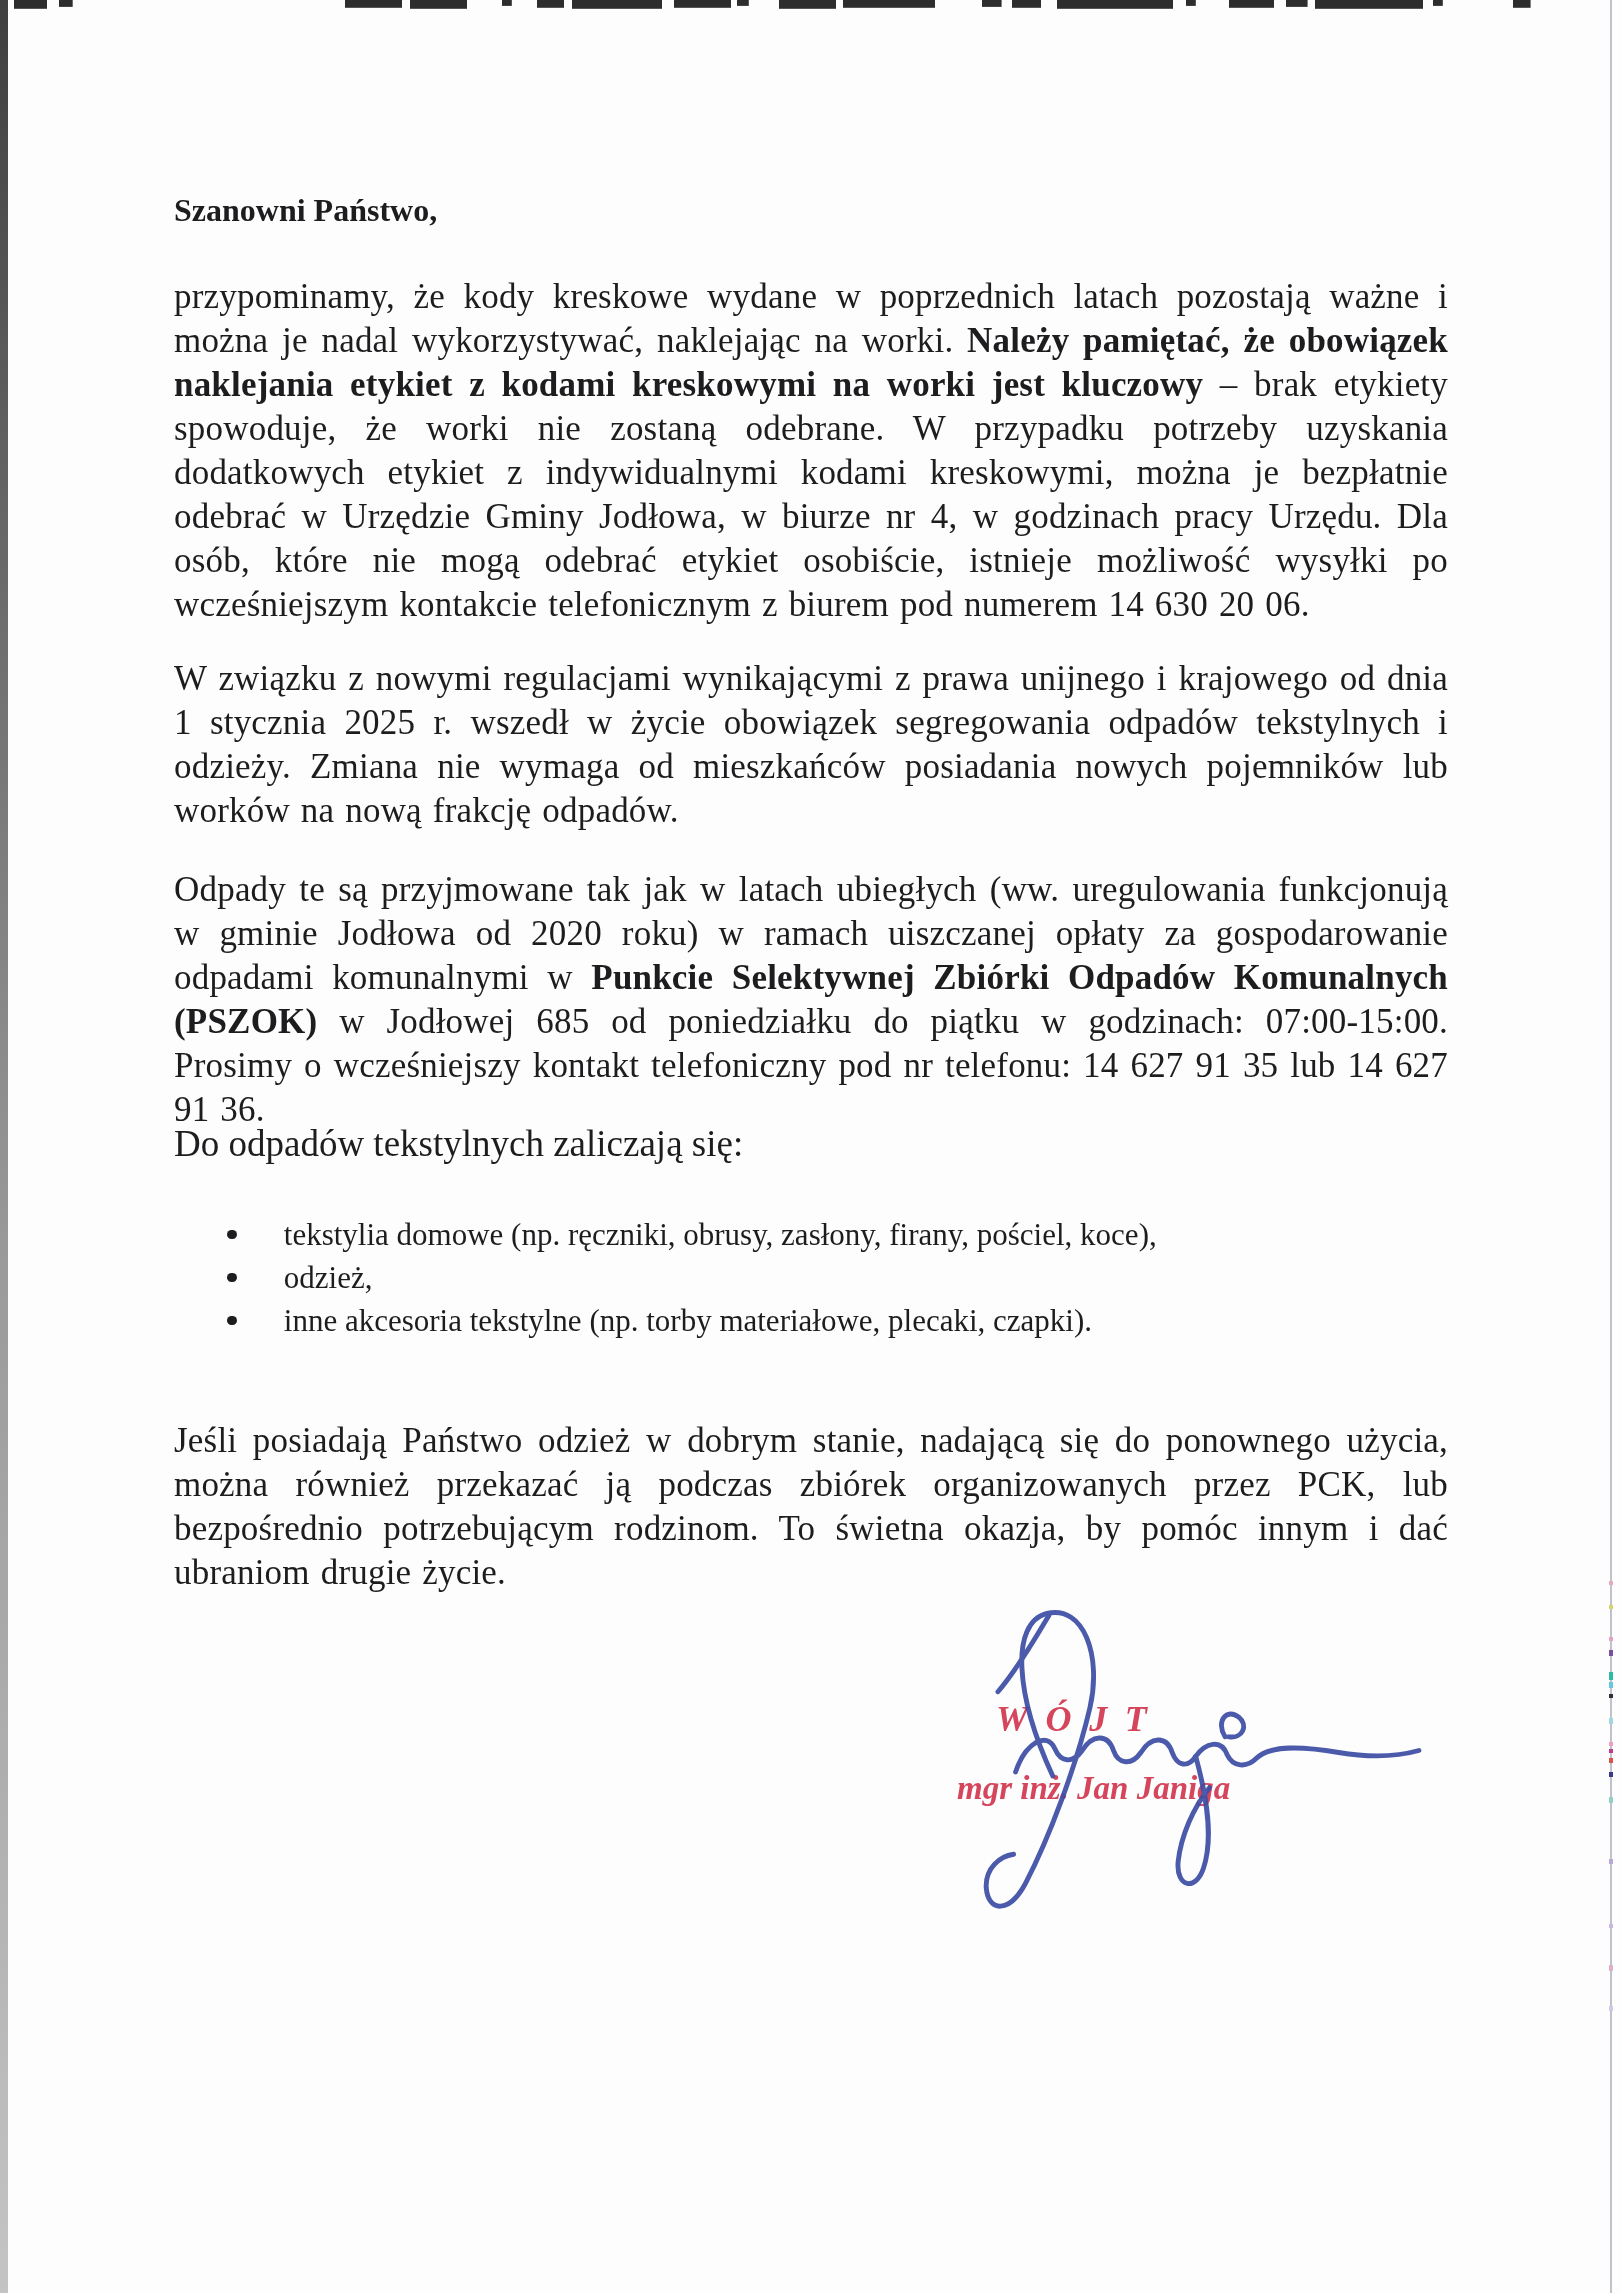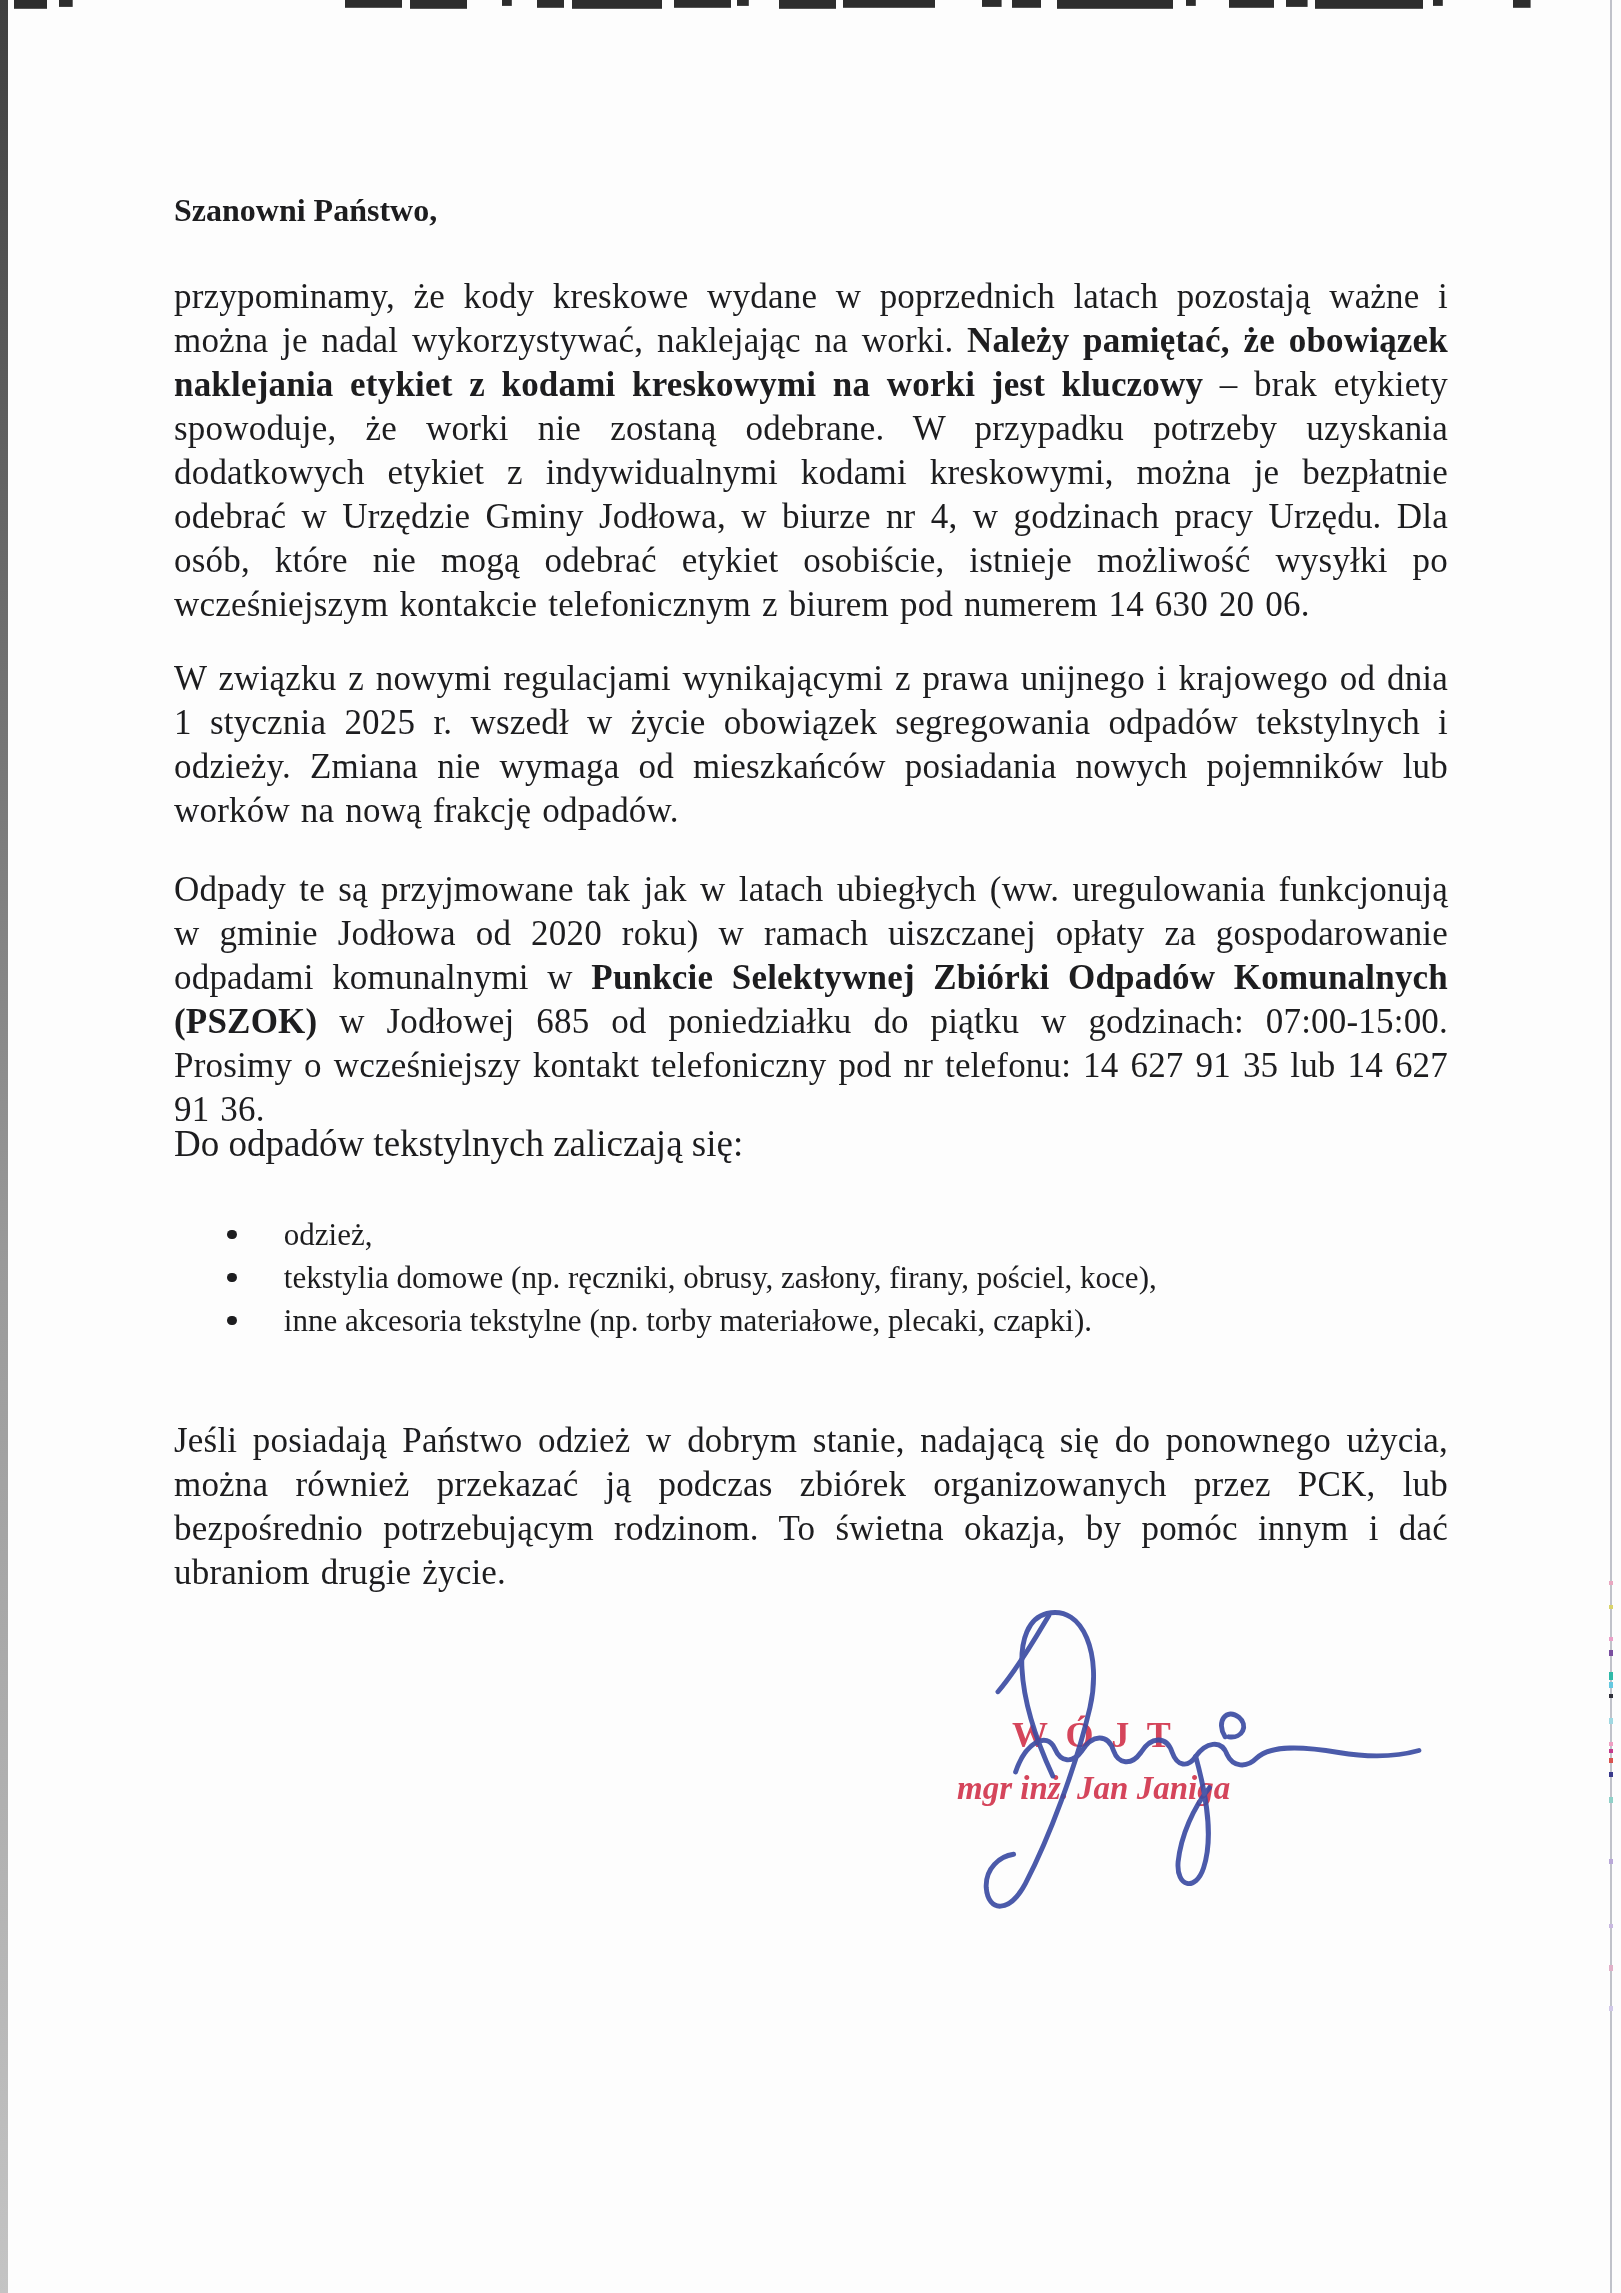--- a/index.html
+++ b/index.html
@@ -24,22 +24,22 @@
   .bullets li{display:flex;align-items:flex-start;height:43px;font-size:31px;line-height:43px;}
   .bullet-dot{
     width:9.8px;height:9.8px;border-radius:50%;background:#1d1d1f;
     margin:16.7px 47px 0 53px;flex:0 0 9.8px;
   }
   .p5{top:1419px;}
   b{font-weight:bold;}
 
   
   .stamp-title{
-    position:absolute;left:996px;top:1698px;margin:16px;
-    font-size:36px;font-weight:bold;letter-spacing:17.6px;color:#d5455b;
+    position:absolute;left:996px;top:1698px;margin:0;
+    font-size:36px;font-weight:bold;letter-spacing:17.6px;color:#d5455b;font-style:italic;
   }
   .stamp-name{
     position:absolute;left:957px;top:1770px;margin:0;
     font-size:33px;font-style:italic;font-weight:bold;color:#d5455b;
   }
   .signature-svg{position:absolute;left:931px;top:1588px;}
 
   
   .scan-left{
     position:absolute;left:0;top:0;width:7.8px;height:2294px;
@@ -100,25 +100,25 @@
 
     <p class="para p2">W związku z nowymi regulacjami wynikającymi z prawa unijnego i krajowego od dnia 1 stycznia 2025 r. wszedł w życie obowiązek segregowania odpadów tekstylnych i odzieży. Zmiana nie wymaga od mieszkańców posiadania nowych pojemników lub worków na nową frakcję odpadów.</p>
 
     <p class="para p3"><span>Odpady te są przyjmowane tak jak w latach ubiegłych (ww. uregulowania funkcjonują w gminie Jodłowa od 2020 roku) w ramach uiszczanej opłaty za gospodarowanie odpadami komunalnymi w </span><b>Punkcie Selektywnej Zbiórki Odpadów Komunalnych (PSZOK)</b><span> w Jodłowej 685 od poniedziałku do piątku w godzinach: 07:00-15:00. Prosimy o wcześniejszy kontakt telefoniczny pod nr telefonu: 14 627 91 35 lub 14 627 91 36.</span></p>
 
     <p class="list-intro">Do odpadów tekstylnych zaliczają się:</p>
 
     <ul class="bullets">
       <li>
           <span class="bullet-dot"></span>
-          <span>odzież,</span>
+          <span>tekstylia domowe (np. ręczniki, obrusy, zasłony, firany, pościel, koce),</span>
         </li>
       <li>
           <span class="bullet-dot"></span>
-          <span>tekstylia domowe (np. ręczniki, obrusy, zasłony, firany, pościel, koce),</span>
+          <span>odzież,</span>
         </li>
       <li>
           <span class="bullet-dot"></span>
           <span>inne akcesoria tekstylne (np. torby materiałowe, plecaki, czapki).</span>
         </li>
     </ul>
 
     <p class="para p5">Jeśli posiadają Państwo odzież w dobrym stanie, nadającą się do ponownego użycia, można również przekazać ją podczas zbiórek organizowanych przez PCK, lub bezpośrednio potrzebującym rodzinom. To świetna okazja, by pomóc innym i dać ubraniom drugie życie.</p>
 
   </div>

